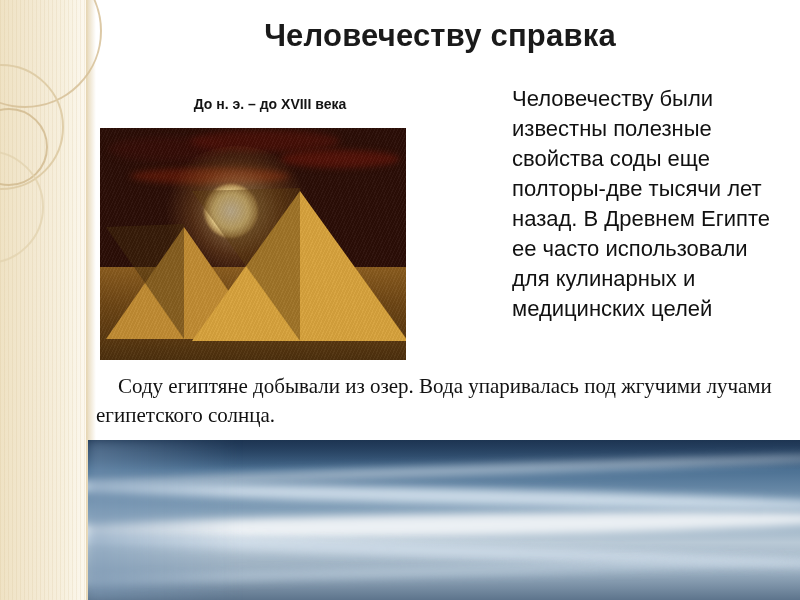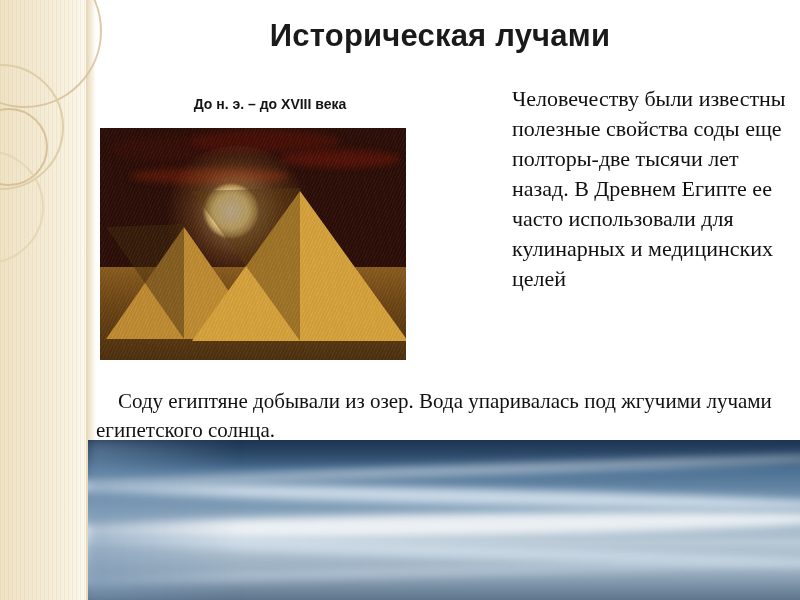--- a/index.html
+++ b/index.html
@@ -172,38 +172,37 @@
       repeating-linear-gradient(115deg, rgba(255,255,255,0.045) 0px, rgba(255,255,255,0.045) 1px, rgba(0,0,0,0.035) 1px, rgba(0,0,0,0.035) 3px);
     pointer-events: none;
   }
 
   
   .right-text {
     position: absolute;
     left: 512px;
     top: 84px;
     width: 278px;
-    font-family: Liberation Serif, serif;
+    font-family: Liberation Sans, sans-serif;
     font-size: 22px;
     line-height: 30px;
     color: #111111;
   }
 
   
   .bottom-text {
     position: absolute;
     left: 96px;
     top: 372px;
     width: 690px;
     font-family: "Liberation Serif", serif;
     font-size: 21px;
     line-height: 29px;
     color: #111111;
     text-indent: 22px;
-    margin-top: 15px;
   }
 
   
   .ice {
     position: absolute;
     left: 88px;
     top: 440px;
     width: 712px;
     height: 160px;
     overflow: hidden;
@@ -239,21 +238,21 @@
 
 <div class="slide">
 
   <div class="left-band"></div>
   <div class="left-band-edge"></div>
   <div class="band-circle c1"></div>
   <div class="band-circle c2"></div>
   <div class="band-circle c3"></div>
   <div class="band-circle c4"></div>
 
-  <div class="title">Историческая лучами</div>
+  <div class="title">Человечеству справка</div>
 
   <div class="subtitle">До н. э. – до XVIII века</div>
 
   <div class="photo">
     <div class="sky"></div>
     <div class="cloud cl1"></div>
     <div class="cloud cl2"></div>
     <div class="cloud cl3"></div>
     <div class="cloud cl4"></div>
     <div class="sun-glow"></div>

